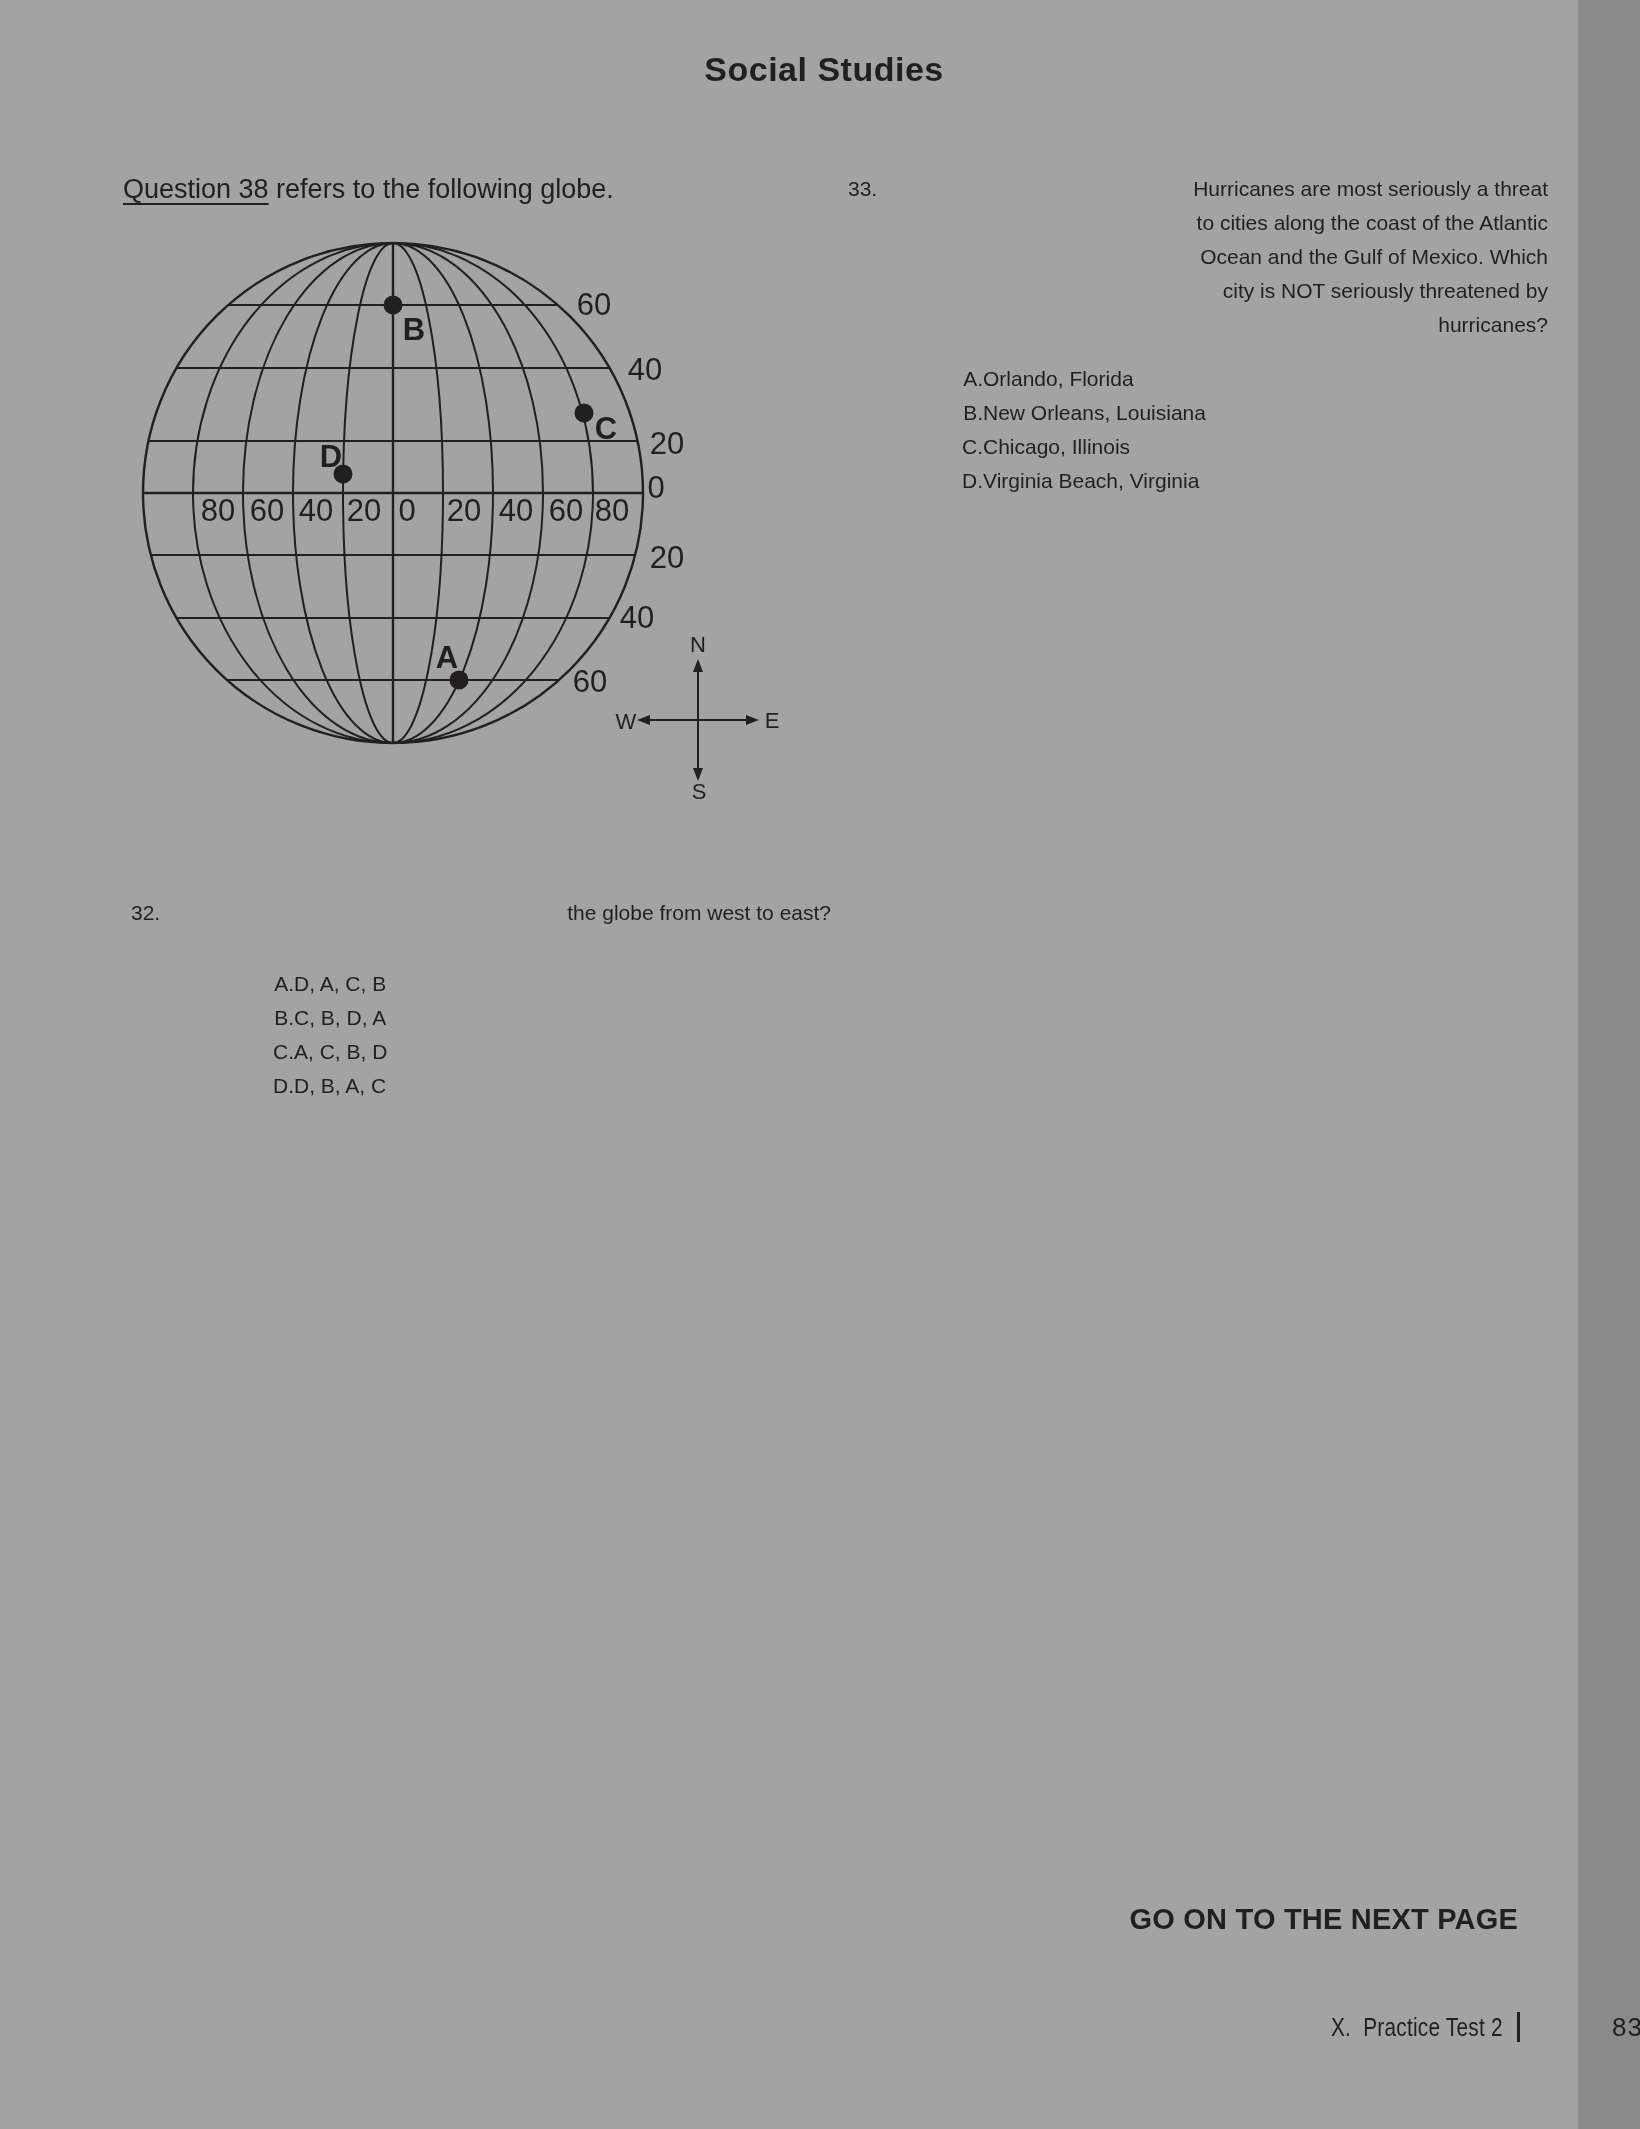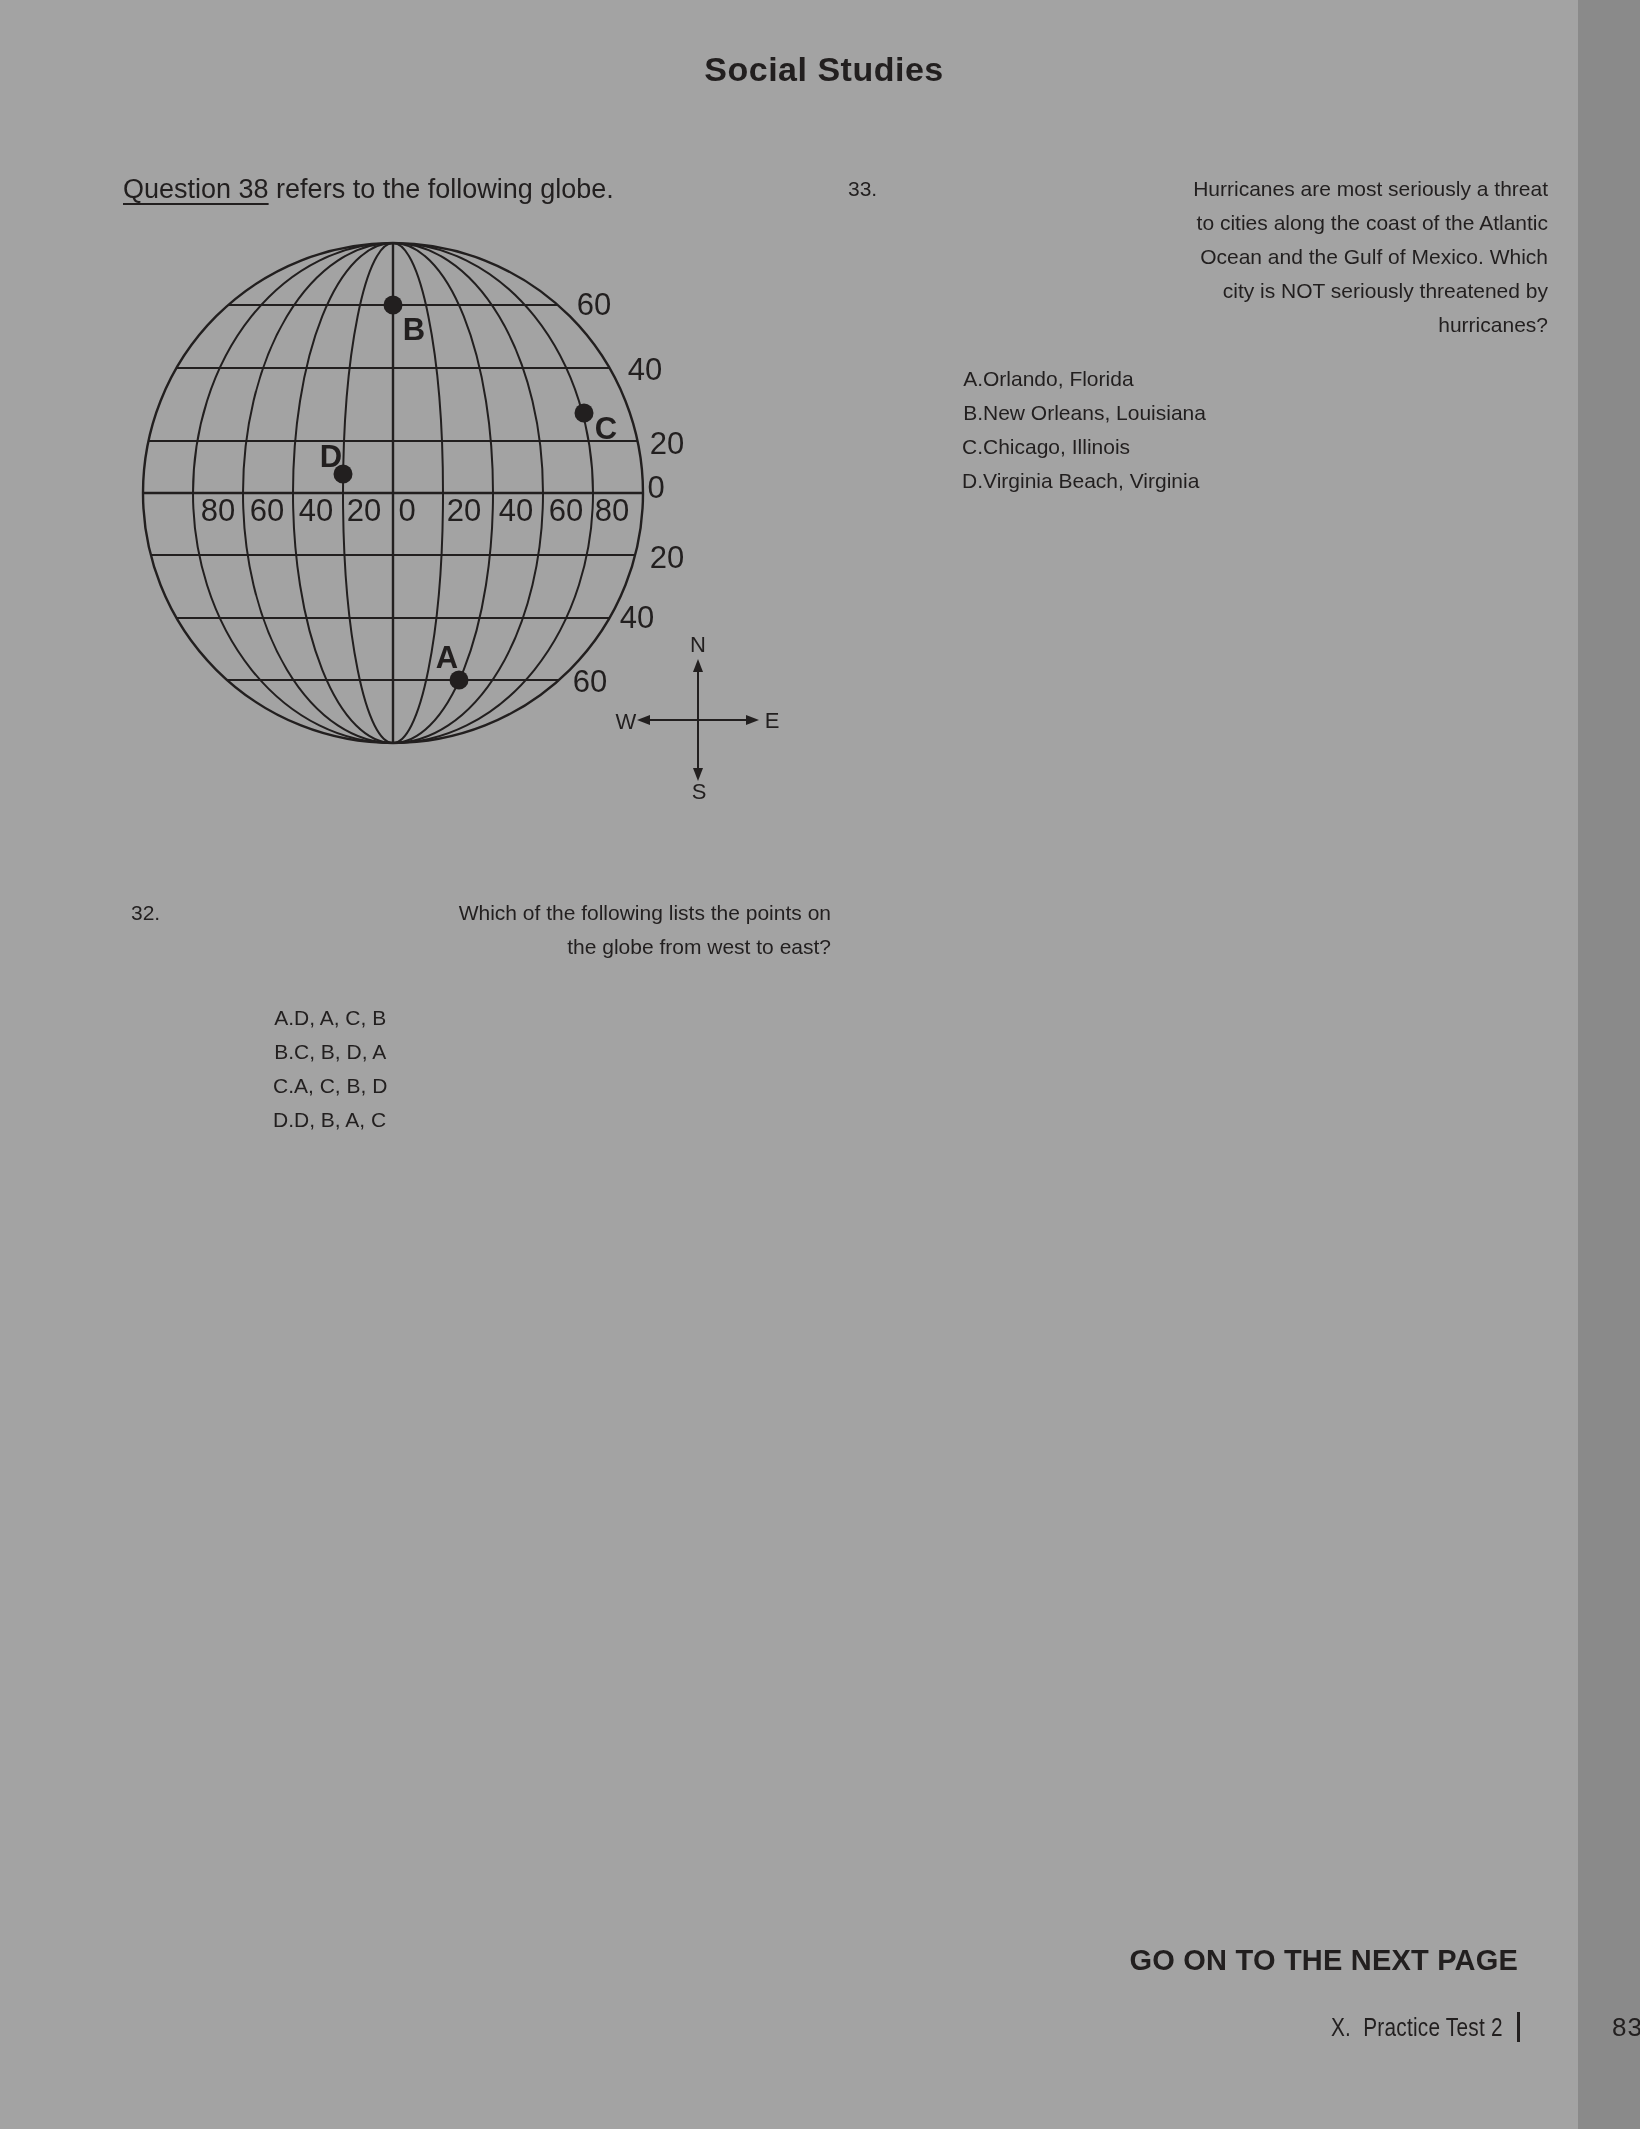--- a/index.html
+++ b/index.html
@@ -23,21 +23,21 @@
   .q33 .options{margin-left:7px;}
   .options{list-style:none;margin:0;padding:0;}
   .q32 .options{margin-top:37px;}
   .q33 .options{margin-top:20px;}
   .option-row{display:flex;}
   .q32 .option-letter{width:77px;flex:none;}
   .q33 .option-letter{width:78px;flex:none;}
   .globe-figure{position:absolute;left:85px;top:225px;}
   .go-on{
     position:absolute;left:1118px;top:1901px;width:400px;text-align:right;
-    font-size:29px;font-weight:bold;line-height:36px;letter-spacing:0.2px;margin-top:41px;
+    font-size:29px;font-weight:bold;line-height:36px;letter-spacing:0.2px;
   }
   .footer{position:absolute;left:0;top:2012px;width:1578px;height:40px;font-size:26px;margin-left:36px;}
   .footer-label{
     position:absolute;left:1295px;top:0;line-height:30px;white-space:pre;
     transform:scaleX(0.8);transform-origin:left center;letter-spacing:0.3px;
   }
   .footer-sep{position:absolute;left:1481px;top:0;width:2.5px;height:30px;background:#221f1f;}
   .page-number{position:absolute;left:1576px;top:0;line-height:30px;font-weight:normal;letter-spacing:1px;}
 </style>
 </head>
@@ -97,21 +97,20 @@
       <polygon points="759,720 746,715 746,725" fill="#221f1f"></polygon>
       <text x="698" y="644" fill="#221f1f" font-size="22" text-anchor="middle" dominant-baseline="central">N</text>
       <text x="699" y="791" fill="#221f1f" font-size="22" text-anchor="middle" dominant-baseline="central">S</text>
       <text x="626" y="721" fill="#221f1f" font-size="22" text-anchor="middle" dominant-baseline="central">W</text>
       <text x="772" y="720" fill="#221f1f" font-size="22" text-anchor="middle" dominant-baseline="central">E</text>
     </svg>
 
   <div class="question-block q32">
     <span class="q-number">32.</span>
     <div class="q-body">
-      <div>Which of the following lists the points on</div>
       <div>the globe from west to east?</div>
       <ul class="options">
         <li class="option-row">
           <span class="option-letter">A.</span>
           <span>D, A, C, B</span>
           </li>
         <li class="option-row">
           <span class="option-letter">B.</span>
           <span>C, B, D, A</span>
           </li>

